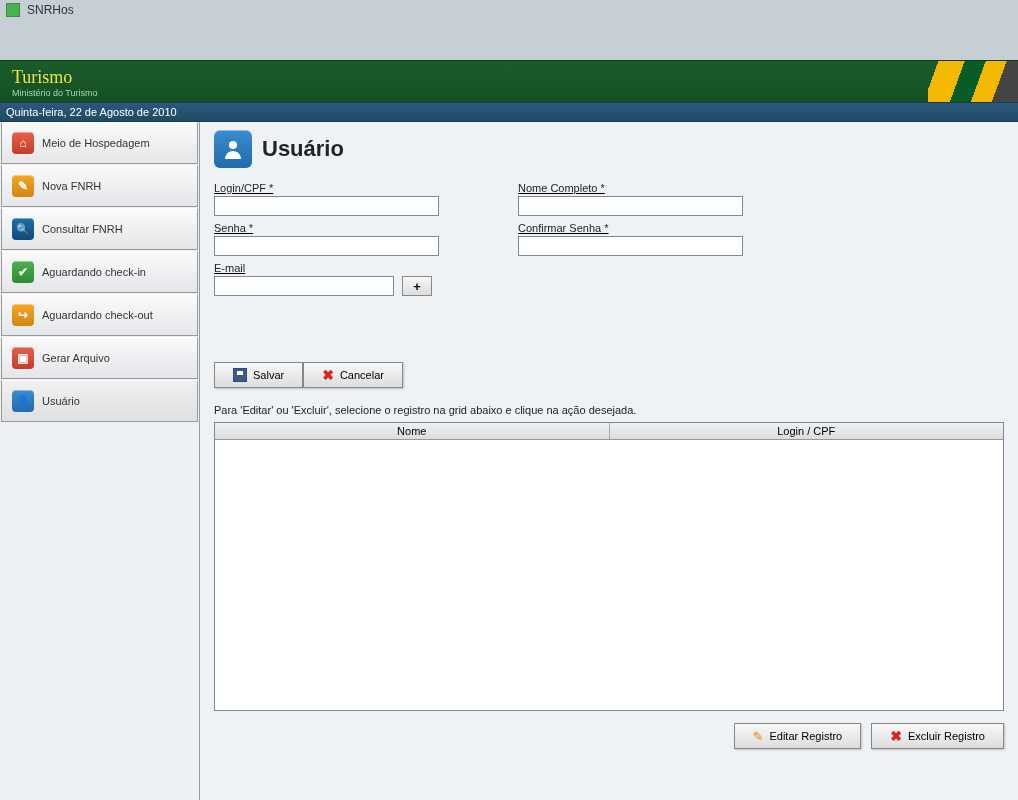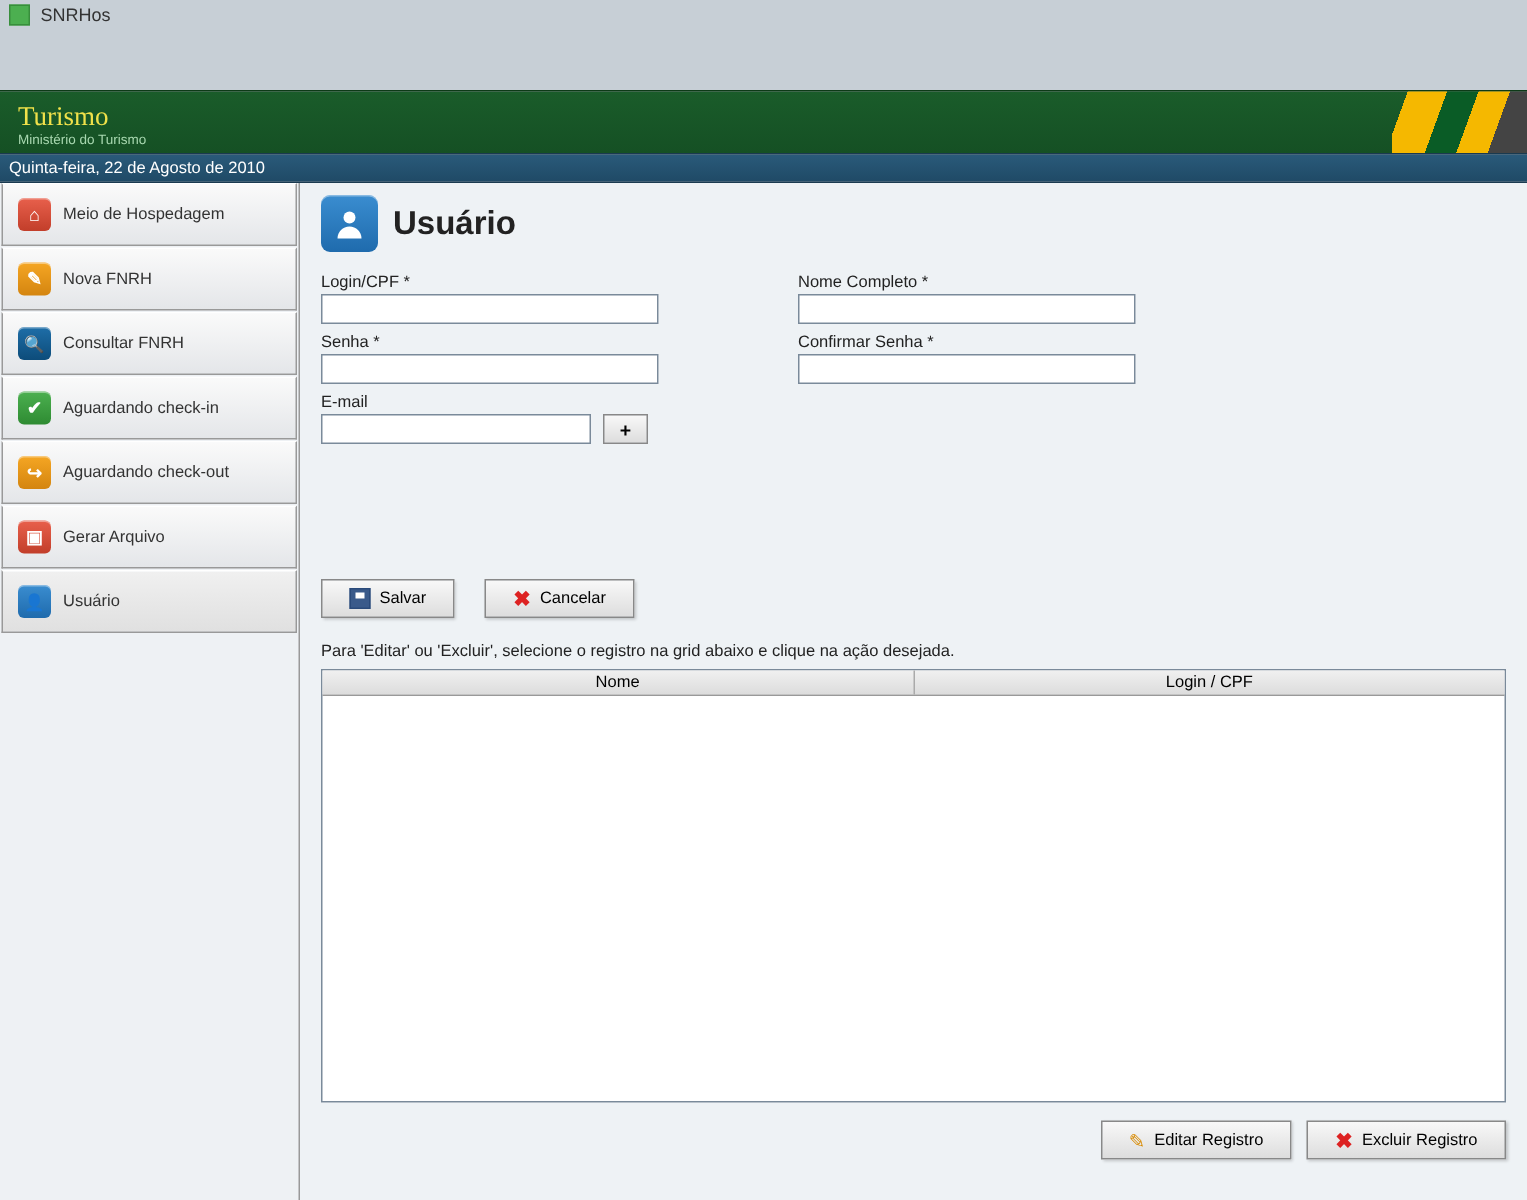--- a/index.html
+++ b/index.html
@@ -28,31 +28,31 @@
     .icon-blue2 { background: linear-gradient(to bottom, #3a8dd0, #1f6bad); box-shadow: inset 0 1px rgba(255,255,255,.4); }
     .icon-glyph { color: #fff; font-size: 12px; font-weight: bold; }
     
     .content { flex: 1; padding: 8px 14px; background: #eef2f5; position: relative; }
     
     .page-header { display: flex; align-items: center; gap: 10px; margin-bottom: 14px; }
     .page-header-icon { width: 38px; height: 38px; border-radius: 6px; background: linear-gradient(to bottom, #3a8dd0, #1f6bad); display: flex; align-items: center; justify-content: center; box-shadow: inset 0 1px rgba(255,255,255,.4); }
     .page-header-icon svg { fill: #fff; }
     .page-title { font-size: 22px; color: #222; font-weight: bold; }
     
-    .form-row { display: flex; gap: 14px; margin-bottom: 6px; }
+    .form-row { display: flex; gap: 0; margin-bottom: 6px; text-decoration: underline; }
     .form-col { width: 300px; margin-right: 4px; }
     .form-col2 { width: 300px; }
     .form-label { font-size: 11px; color: #222; margin-bottom: 2px; display: block; }
     .form-input { width: 225px; height: 20px; padding: 2px 4px; font-size: 11px; border: 1px solid #7a8a9a; background: #fff; }
     .phone-input { width: 180px; }
     
     .add-btn { width: 30px; height: 20px; border: 1px solid #888; background: linear-gradient(to bottom, #f8f8f8, #ddd); font-size: 13px; font-weight: bold; cursor: pointer; margin-left: 8px; vertical-align: top; }
     
     .btn { padding: 4px 18px; border: 1px solid #888; background: linear-gradient(to bottom, #f8f8f8, #ddd); font-size: 11px; cursor: pointer; display: inline-flex; align-items: center; gap: 6px; box-shadow: 1px 1px 2px rgba(0,0,0,.2); }
-    .btn-row { margin-top: 90px; margin-bottom: 16px; display: flex; gap: 20px; }
+    .btn-row { margin-top: 66px; margin-bottom: 16px; display: flex; }
     
     .hint-text { font-size: 11px; color: #222; margin-bottom: 6px; }
     
     .grid { border: 1px solid #7a8a9a; background: #fff; }
     .grid-header { display: flex; background: linear-gradient(to bottom, #f0f0f0, #dcdcdc); border-bottom: 1px solid #999; }
     .grid-header-cell { flex: 1; text-align: center; padding: 2px 4px; font-size: 11px; border-right: 1px solid #aaa; }
     .grid-header-cell:last-child { border-right: none; }
     .grid-body { height: 270px; }
     
     .grid-actions { display: flex; justify-content: flex-end; gap: 10px; margin-top: 12px; }

